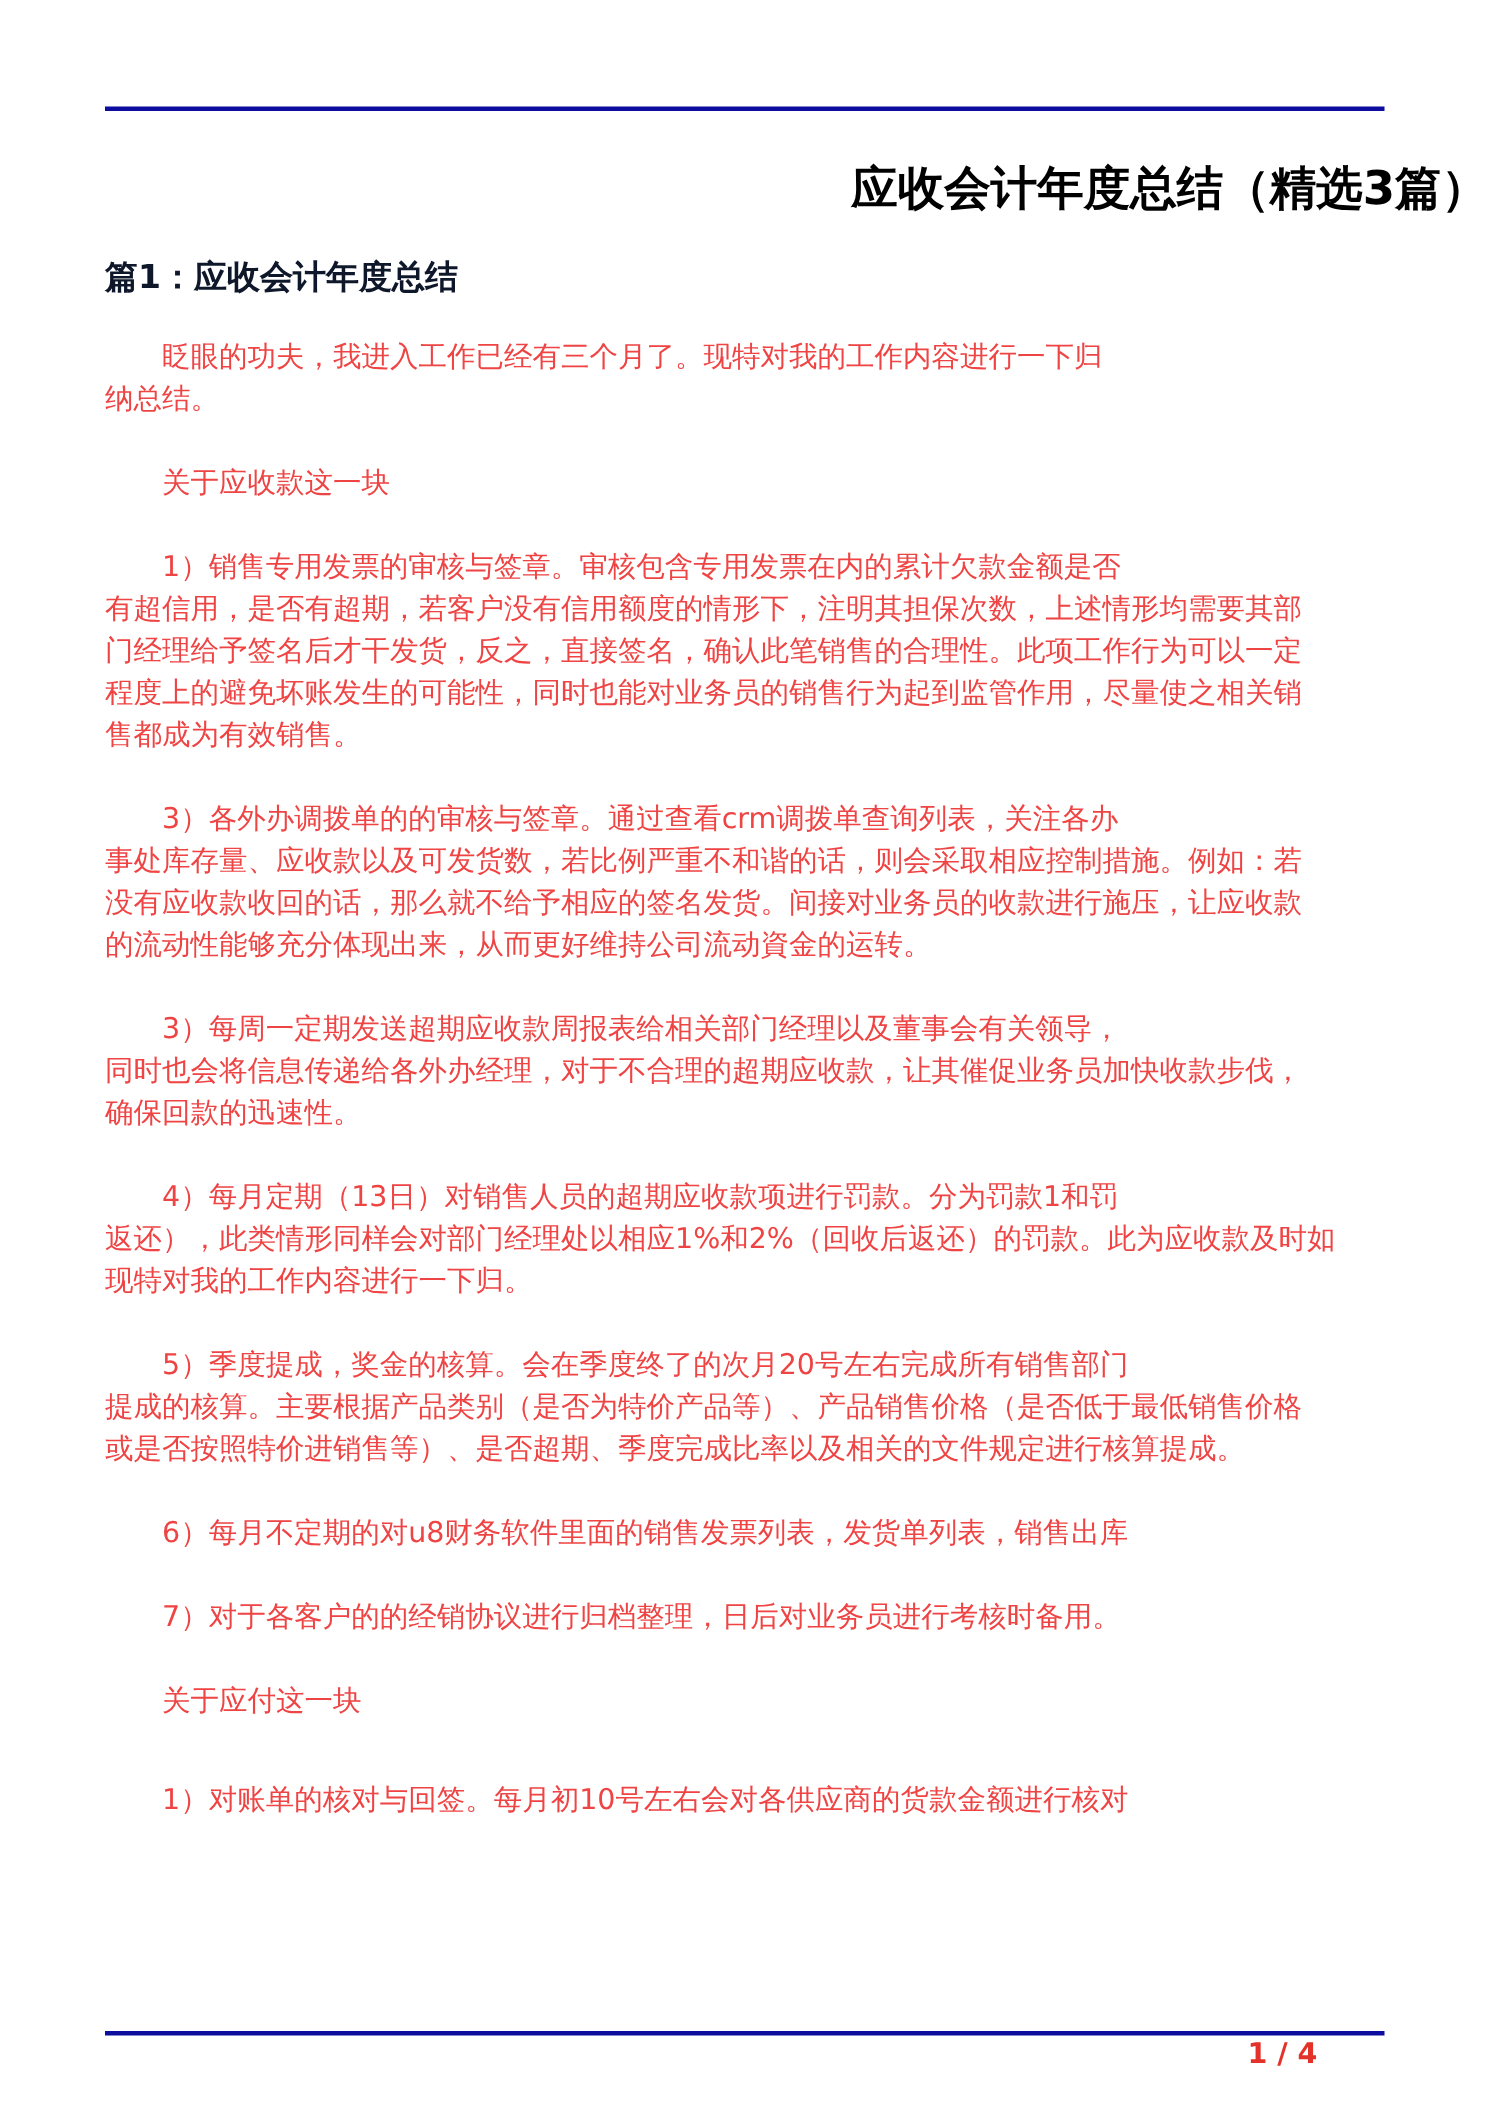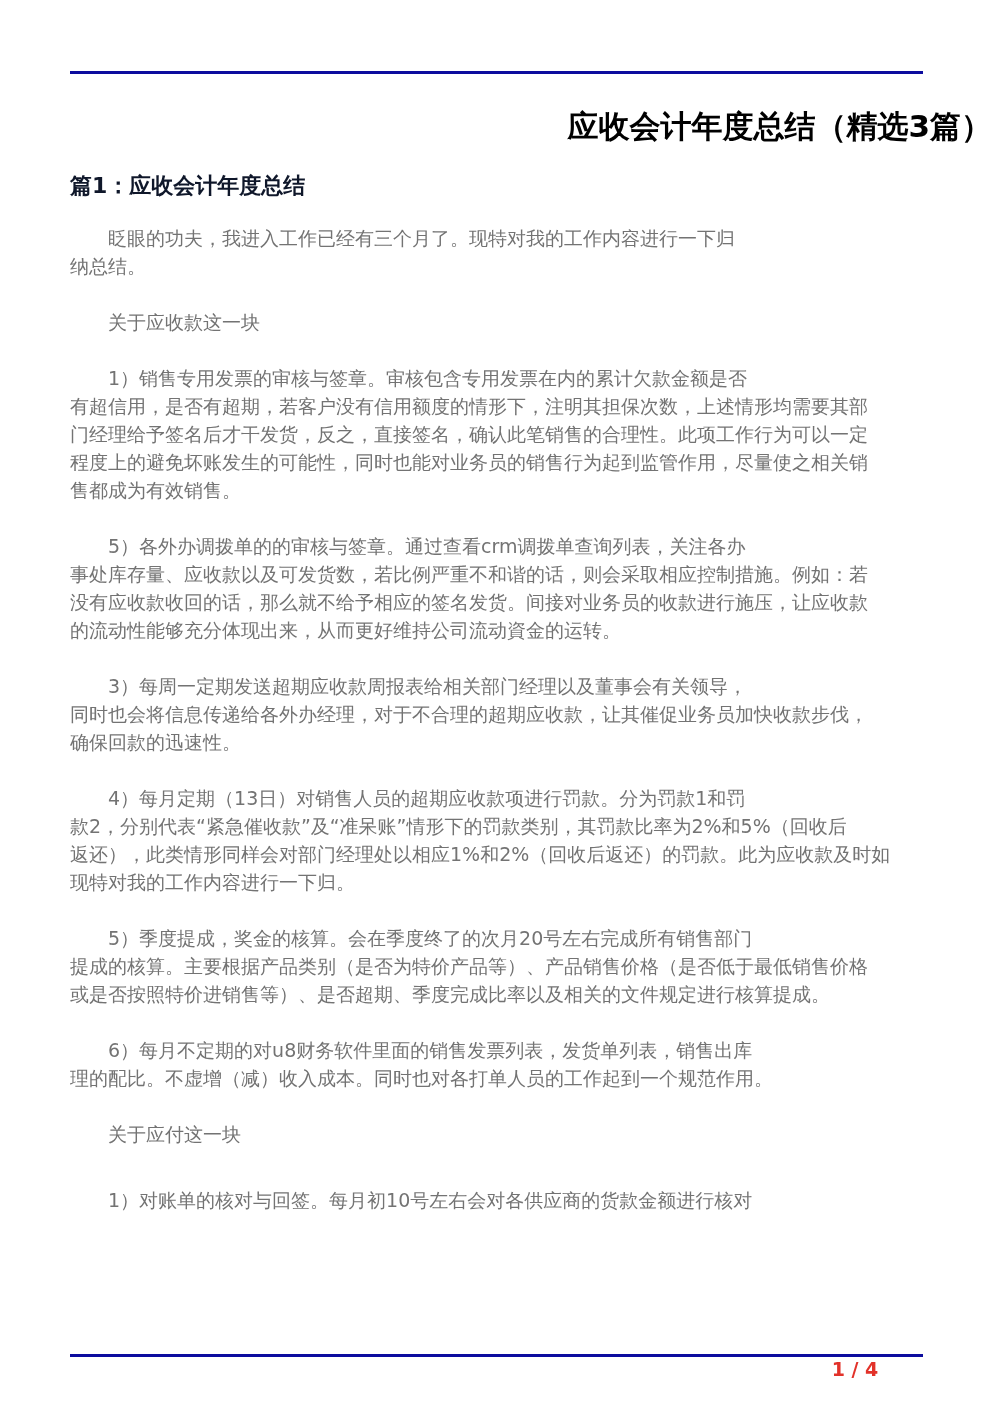--- a/index.html
+++ b/index.html
@@ -39,21 +39,21 @@
     font-size: 22px;
     line-height: 28px;
     font-weight: bold;
     color: #0f172a;
   }
   .document-body {
     margin: 24px 0 0 70px;
     width: 856px;
     font-size: 19px;
     line-height: 28px;
-    color: #737373;
+    color: #ef4444;
   }
   .block { margin: 0 0 28px 0; }
   .block:last-child { margin-bottom: 0; margin-top: 38px; }
   .line { white-space: nowrap; }
   .line.first { padding-left: 38px; }
   .page-number {
     position: absolute;
     top: 1358px;
     left: 790px;
     width: 130px;
@@ -83,44 +83,45 @@
         <div class="line first">关于应收款这一块</div>
       </div>
       <div class="block">
         <div class="line first">1）销售专用发票的审核与签章。审核包含专用发票在内的累计欠款金额是否</div>
         <div class="line">有超信用，是否有超期，若客户没有信用额度的情形下，注明其担保次数，上述情形均需要其部</div>
         <div class="line">门经理给予签名后才干发货，反之，直接签名，确认此笔销售的合理性。此项工作行为可以一定</div>
         <div class="line">程度上的避免坏账发生的可能性，同时也能对业务员的销售行为起到监管作用，尽量使之相关销</div>
         <div class="line">售都成为有效销售。</div>
       </div>
       <div class="block">
-        <div class="line first">5）各外办调拨单的的审核与签章。通过查看crm调拨单查询列表，关注各办</div>
+        <div class="line first">3）各外办调拨单的的审核与签章。通过查看crm调拨单查询列表，关注各办</div>
         <div class="line">事处库存量、应收款以及可发货数，若比例严重不和谐的话，则会采取相应控制措施。例如：若</div>
         <div class="line">没有应收款收回的话，那么就不给予相应的签名发货。间接对业务员的收款进行施压，让应收款</div>
         <div class="line">的流动性能够充分体现出来，从而更好维持公司流动資金的运转。</div>
       </div>
       <div class="block">
         <div class="line first">3）每周一定期发送超期应收款周报表给相关部门经理以及董事会有关领导，</div>
         <div class="line">同时也会将信息传递给各外办经理，对于不合理的超期应收款，让其催促业务员加快收款步伐，</div>
         <div class="line">确保回款的迅速性。</div>
       </div>
       <div class="block">
         <div class="line first">4）每月定期（13日）对销售人员的超期应收款项进行罚款。分为罚款1和罚</div>
-        <div class="line">款2，分别代表“紧急催收款”及“准呆账”情形下的罚款类别，其罚款比率为2%和5%（回收后</div>
         <div class="line">返还），此类情形同样会对部门经理处以相应1%和2%（回收后返还）的罚款。此为应收款及时如</div>
         <div class="line">现特对我的工作内容进行一下归。</div>
       </div>
       <div class="block">
         <div class="line first">5）季度提成，奖金的核算。会在季度终了的次月20号左右完成所有销售部门</div>
         <div class="line">提成的核算。主要根据产品类别（是否为特价产品等）、产品销售价格（是否低于最低销售价格</div>
         <div class="line">或是否按照特价进销售等）、是否超期、季度完成比率以及相关的文件规定进行核算提成。</div>
       </div>
       <div class="block">
         <div class="line first">6）每月不定期的对u8财务软件里面的销售发票列表，发货单列表，销售出库</div>
-        <div class="line">理的配比。不虚增（减）收入成本。同时也对各打单人员的工作起到一个规范作用。</div>
+      </div>
+      <div class="block">
+        <div class="line first">7）对于各客户的的经销协议进行归档整理，日后对业务员进行考核时备用。</div>
       </div>
       <div class="block">
         <div class="line first">关于应付这一块</div>
       </div>
       <div class="block">
         <div class="line first">1）对账单的核对与回签。每月初10号左右会对各供应商的货款金额进行核对</div>
       </div>
     </div>
 
   <div class="bottom-rule"></div>

